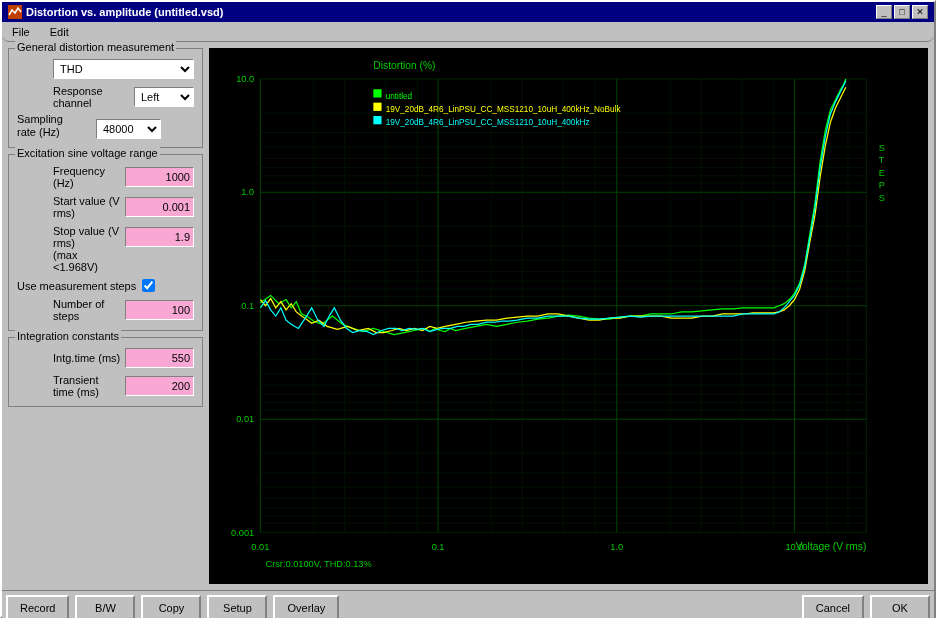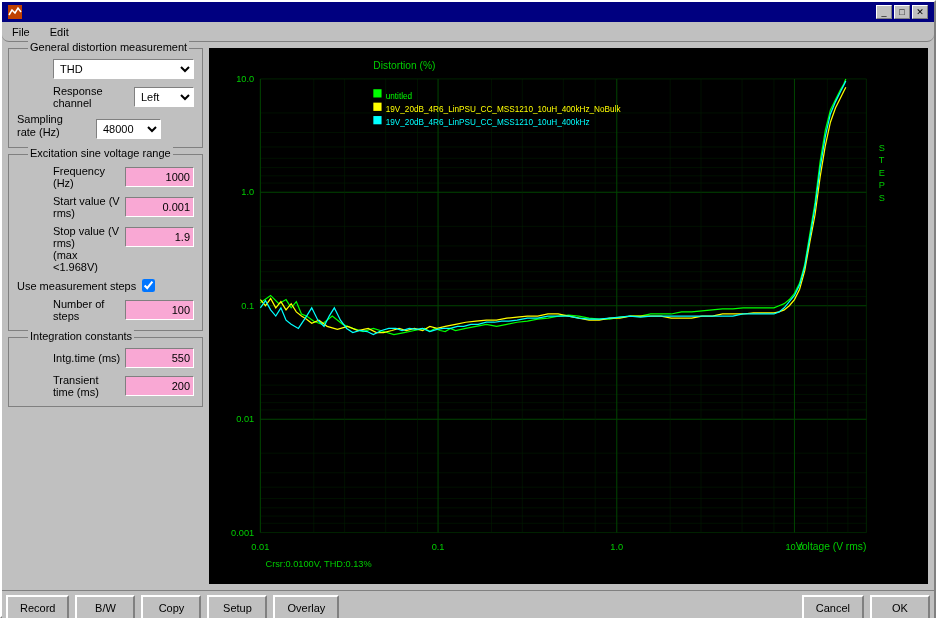--- a/index.html
+++ b/index.html
@@ -93,21 +93,21 @@
     .group-box {
       border: 1px solid #808080;
       border-top: 1px solid #808080;
       padding: 4px 8px 8px;
       position: relative;
       background: #c0c0c0;
     }
     .group-box-label {
       position: absolute;
       top: -8px;
-      left: 19px;
+      left: 6px;
       background: #c0c0c0;
       padding: 0 2px;
       font-size: 11px;
     }
     .field-row {
       display: flex;
       align-items: center;
       margin-top: 6px;
       gap: 4px;
       padding-left: 36px;
@@ -204,20 +204,21 @@
 <div class="window">
 
   <div class="title-bar">
     <div class="title-bar-left">
       <div class="title-icon">
         <svg width="14" height="14" viewBox="0 0 14 14">
           <rect width="14" height="14" fill="#c04000"></rect>
           <polyline points="1,10 4,5 7,8 10,3 13,7" stroke="white" stroke-width="1.5" fill="none"></polyline>
         </svg>
       </div>
+      <span class="title-text">Distortion vs. amplitude (untitled.vsd)</span>
     </div>
     <div class="title-buttons">
       <div class="title-btn">_</div>
       <div class="title-btn">□</div>
       <div class="title-btn">✕</div>
     </div>
   </div>
 
   <div class="menu-bar">
     <span class="menu-item">File</span>

